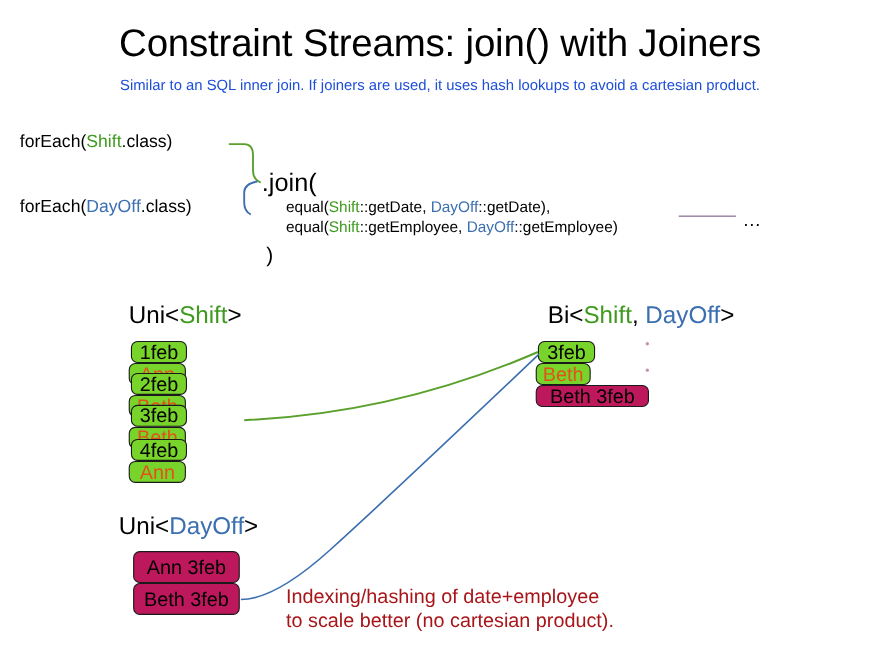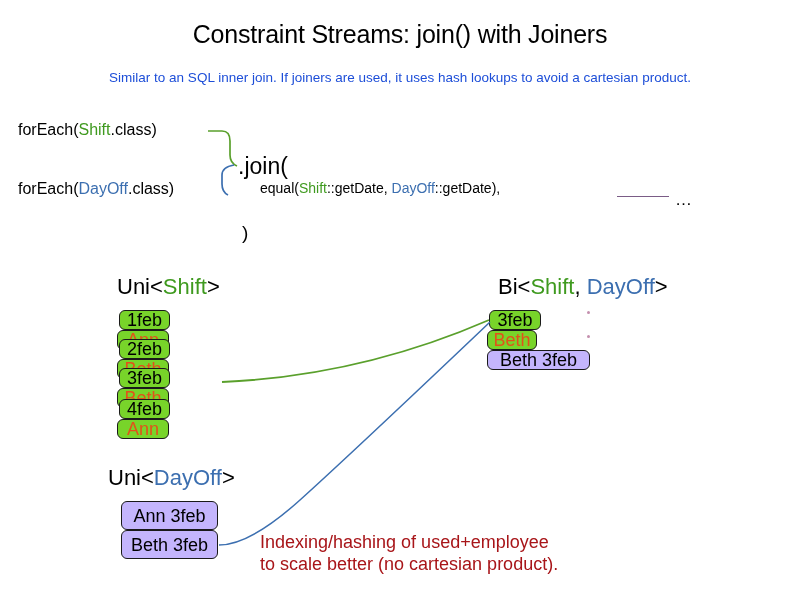--- a/index.html
+++ b/index.html
@@ -23,21 +23,21 @@
     height: 600px;
   }
 
   
   .slide-title {
     position: absolute;
     left: 0;
     top: 20px;
     width: 800px;
     text-align: center;
-    font-size: 25px;
+    font-size: 35px;
     font-weight: 400;
     letter-spacing: -0.2px;
     color: #000000;
     white-space: nowrap;
   }
   .slide-subtitle {
     position: absolute;
     left: 0;
     top: 70px;
     width: 800px;
@@ -107,21 +107,21 @@
     border-radius: 6px;
     display: flex;
     align-items: center;
     justify-content: center;
     font-size: 18px;
     line-height: 1;
     white-space: nowrap;
     padding: 0 5px;
   }
   .cell.green { background: #78d42a; }
-  .cell.blue  { background: #c4b5fd; }
+  .cell.blue  { background: #be185d; }
   .cell.date  { color: #000000; }
   .cell.name  { color: #e2521a; }
   .cell.plain { color: #000000; }
 
   
   .cell + .cell { margin-left: -2px; }
   .row-0 { top: 310px; }
   .row-1 { top: 339px; }
   .row-2 { top: 368px; }
   .row-3 { top: 399px; }
@@ -181,20 +181,23 @@
   <div class="code-line code-foreach-dayoff">
     <span>forEach(</span><span class="t-dayoff">DayOff</span><span>.class)</span>
   </div>
 
   <div class="code-line code-join">.join(</div>
 
   <div class="code-line code-eq1">
     <span>equal(</span><span class="t-shift">Shift</span><span>::getDate, </span><span class="t-dayoff">DayOff</span><span>::getDate),</span>
   </div>
 
+  <div class="code-line code-eq2">
+    <span>equal(</span><span class="t-shift">Shift</span><span>::getEmployee, </span><span class="t-dayoff">DayOff</span><span>::getEmployee)</span>
+  </div>
 
   <div class="code-line code-close">)</div>
 
   <div class="purple-rule"></div>
   <div class="ellipsis">…</div>
 
   <div class="group-label label-uni-shift">
     <span>Uni&lt;</span><span class="t-shift">Shift</span><span>&gt;</span>
   </div>
 
@@ -233,21 +236,21 @@
   <div class="fact-row bi-row">
     <div class="cell green date w-bi-date">3feb</div>
     <div class="cell green name w-bi-name">Beth</div>
     <div class="cell blue plain w-bi-do">Beth 3feb</div>
   </div>
 
   <div class="corner-dot" style="left:587px; top:311px;"></div>
   <div class="corner-dot" style="left:587px; top:335px;"></div>
 
   <div class="annotation">
-    <div>Indexing/hashing of used+employee</div>
+    <div>Indexing/hashing of date+employee</div>
     <div>to scale better (no cartesian product).</div>
   </div>
 
   <svg id="connectors" viewBox="0 0 800 600">
 
     <path d="M 208 131 L 222 131 Q 230 131 230 141 L 230 155 Q 230 163 237 166" fill="none" stroke="#5aa02c" stroke-width="1.7"></path>
 
     <path d="M 228 195 Q 222 192 222 184 L 222 175 Q 222 167 234 165" fill="none" stroke="#3c6fb0" stroke-width="1.7"></path>
 
     <path d="M 222 382 Q 360 376 489 320" fill="none" stroke="#5aa02c" stroke-width="1.8"></path>

